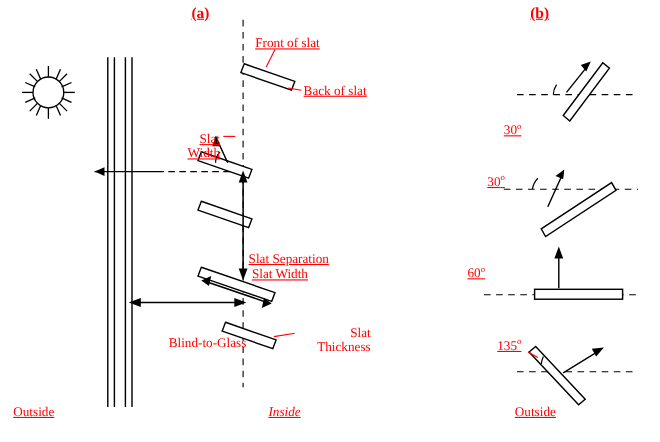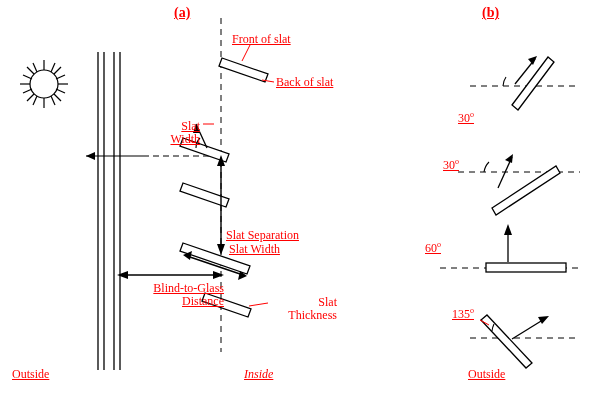--- a/index.html
+++ b/index.html
@@ -170,21 +170,21 @@
 
 
   <div class="lbl u c" style="left:148px; top:120px; width:52px;"><span class="u" style="display:block">Slat</span><span class="u" style="display:block">Width</span></div>
 
   <div class="lbl u" style="left:226px; top:182px;margin-top:47px;">Slat Separation</div>
 
   <div class="lbl u" style="left:229px; top:243px;">Slat Width</div>
 
   <div class="lbl c" style="left:267px; top:296px; width:70px;"><span class="u" style="display:block">Slat</span><span class="u" style="display:block">Thickness</span></div>
 
-  <div class="lbl c" style="left:106px; top:282px; width:118px;text-decoration:underline;"><span class="u" style="display:block">Blind-to-Glass</span><span class="u" style="display:block">Distance</span></div>
+  <div class="lbl c" style="left:106px; top:305px; width:118px;"><span class="u" style="display:block">Blind-to-Glass</span></div>
 
 
   <div class="lbl u" style="left:12px; top:368px;">Outside</div>
 
   <div class="lbl u" style="left:244px; top:368px;font-style:italic;">Inside</div>
 
   <div class="lbl u" style="left:458px; top:70px;margin-top:38px;"><span>30</span><sup style="font-size:8px">o</sup></div>
 
   <div class="lbl u" style="left:443px; top:155px;"><span>30</span><sup style="font-size:8px">o</sup></div>
 

